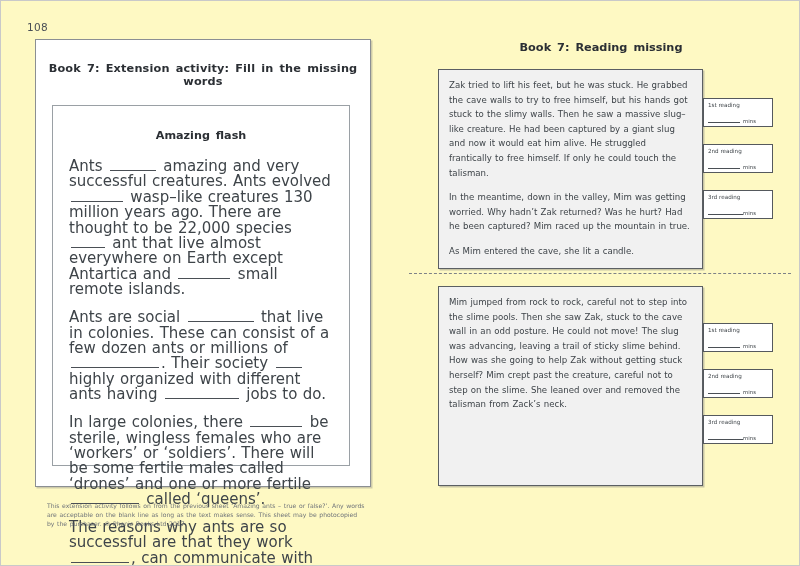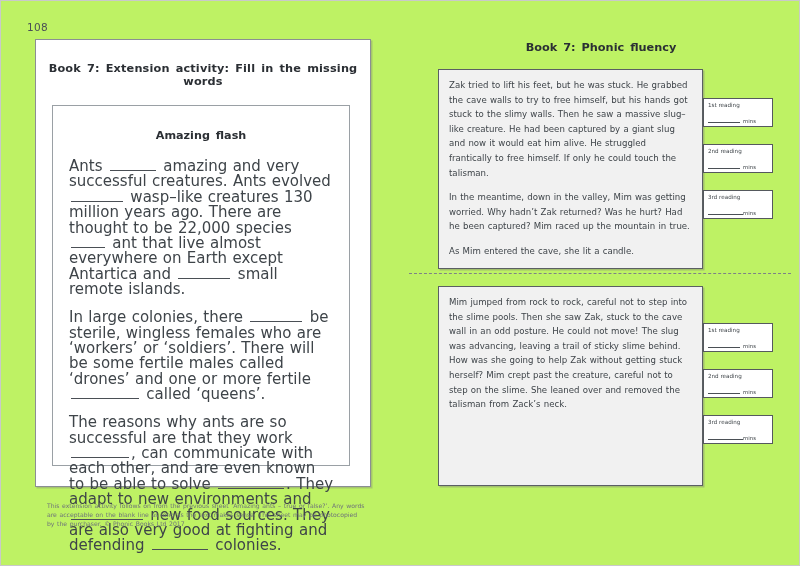--- a/index.html
+++ b/index.html
@@ -12,21 +12,21 @@
     height: 566px;
     font-family: "DejaVu Sans", sans-serif;
     color: #3a3f45;
     overflow: hidden;
   }
 
   #spread {
     position: relative;
     width: 800px;
     height: 566px;
-    background: #bef264;
+    background: #fef9c3;
     box-sizing: border-box;
     border: 1px solid #c9c9c9;
   }
 
   
   .page-number {
     position: absolute;
     font-family: "DejaVu Sans", sans-serif;
     font-size: 10.5px;
     color: #4a4f55;
@@ -218,32 +218,33 @@
     <div id="extension-sheet">
 
       <div id="extension-title">Book 7:  Extension activity: Fill in the missing words</div>
 
       <div id="extension-subtitle">Fill in the missing words so that the text makes sense.</div>
 
       <div id="amazing-ants-box">
         <div id="amazing-ants-heading">Amazing flash</div>
         <div class="ants-paras" id="ants-paragraphs">
             <p class="ants-para">Ants <span class="blank" style="width: 46px;"></span> amazing and very successful creatures. Ants evolved <span class="blank" style="width: 52px;"></span> wasp–like creatures 130 million years ago.  There are thought to be 22,000 species <span class="blank" style="width: 34px;"></span> ant that live almost everywhere on Earth except Antartica and <span class="blank" style="width: 52px;"></span> small remote islands.</p>
+            <p class="ants-para">Ants are social <span class="blank" style="width: 66px;"></span> that live in colonies. These can consist of a few dozen ants or millions of <span class="blank" style="width: 88px;"></span>.  Their society <span class="blank" style="width: 26px;"></span> highly organized with different ants having <span class="blank" style="width: 74px;"></span> jobs to do.</p>
             <p class="ants-para">In large colonies, there <span class="blank" style="width: 52px;"></span> be sterile, wingless females who are ‘workers’ or ‘soldiers’.  There will be some fertile males called ‘drones’ and one or more fertile <span class="blank" style="width: 68px;"></span> called ‘queens’.</p>
             <p class="ants-para">The reasons why ants are so successful are that they work <span class="blank" style="width: 58px;"></span>, can communicate with each other, and are even known to be able to solve <span class="blank" style="width: 66px;"></span>. They adapt to new environments and <span class="blank" style="width: 72px;"></span> new food sources.  They are also very good at fighting and defending <span class="blank" style="width: 56px;"></span> colonies.</p>
           </div>
       </div>
     </div>
 
     <div class="footnote" id="left-footnote">This extension activity follows on from the previous sheet ‘Amazing ants – true or false?’. Any words are acceptable on the blank line as long as the text makes sense. This sheet may be photocopied by the purchaser.  © Phonic Books Ltd 2017</div>
   </div>
 
   <div id="right-page">
 
-    <div id="fluency-title">Book 7: Phonic fluency</div>
+    <div id="fluency-title">Book 7: Reading missing</div>
 
     <div class="passage-box" id="passage-box-1">
         <p class="passage-para">Zak tried to lift his feet, but he was stuck.  He grabbed the cave walls to try to free himself, but his hands got stuck to the slimy walls.  Then he saw a massive slug–like creature.  He had been captured by a giant slug and now it would eat him alive.  He struggled frantically to free himself.  If only he could touch the talisman.</p>
         <p class="passage-para">In the meantime, down in the valley, Mim was getting worried.  Why hadn’t Zak returned?  Was he hurt?  Had he been captured?  Mim raced up the mountain in true.</p>
         <p class="passage-para">As Mim entered the cave, she lit a candle.</p>
       </div>
 
     <div id="fold-line"></div>
 
     <div class="passage-box" id="passage-box-2">

